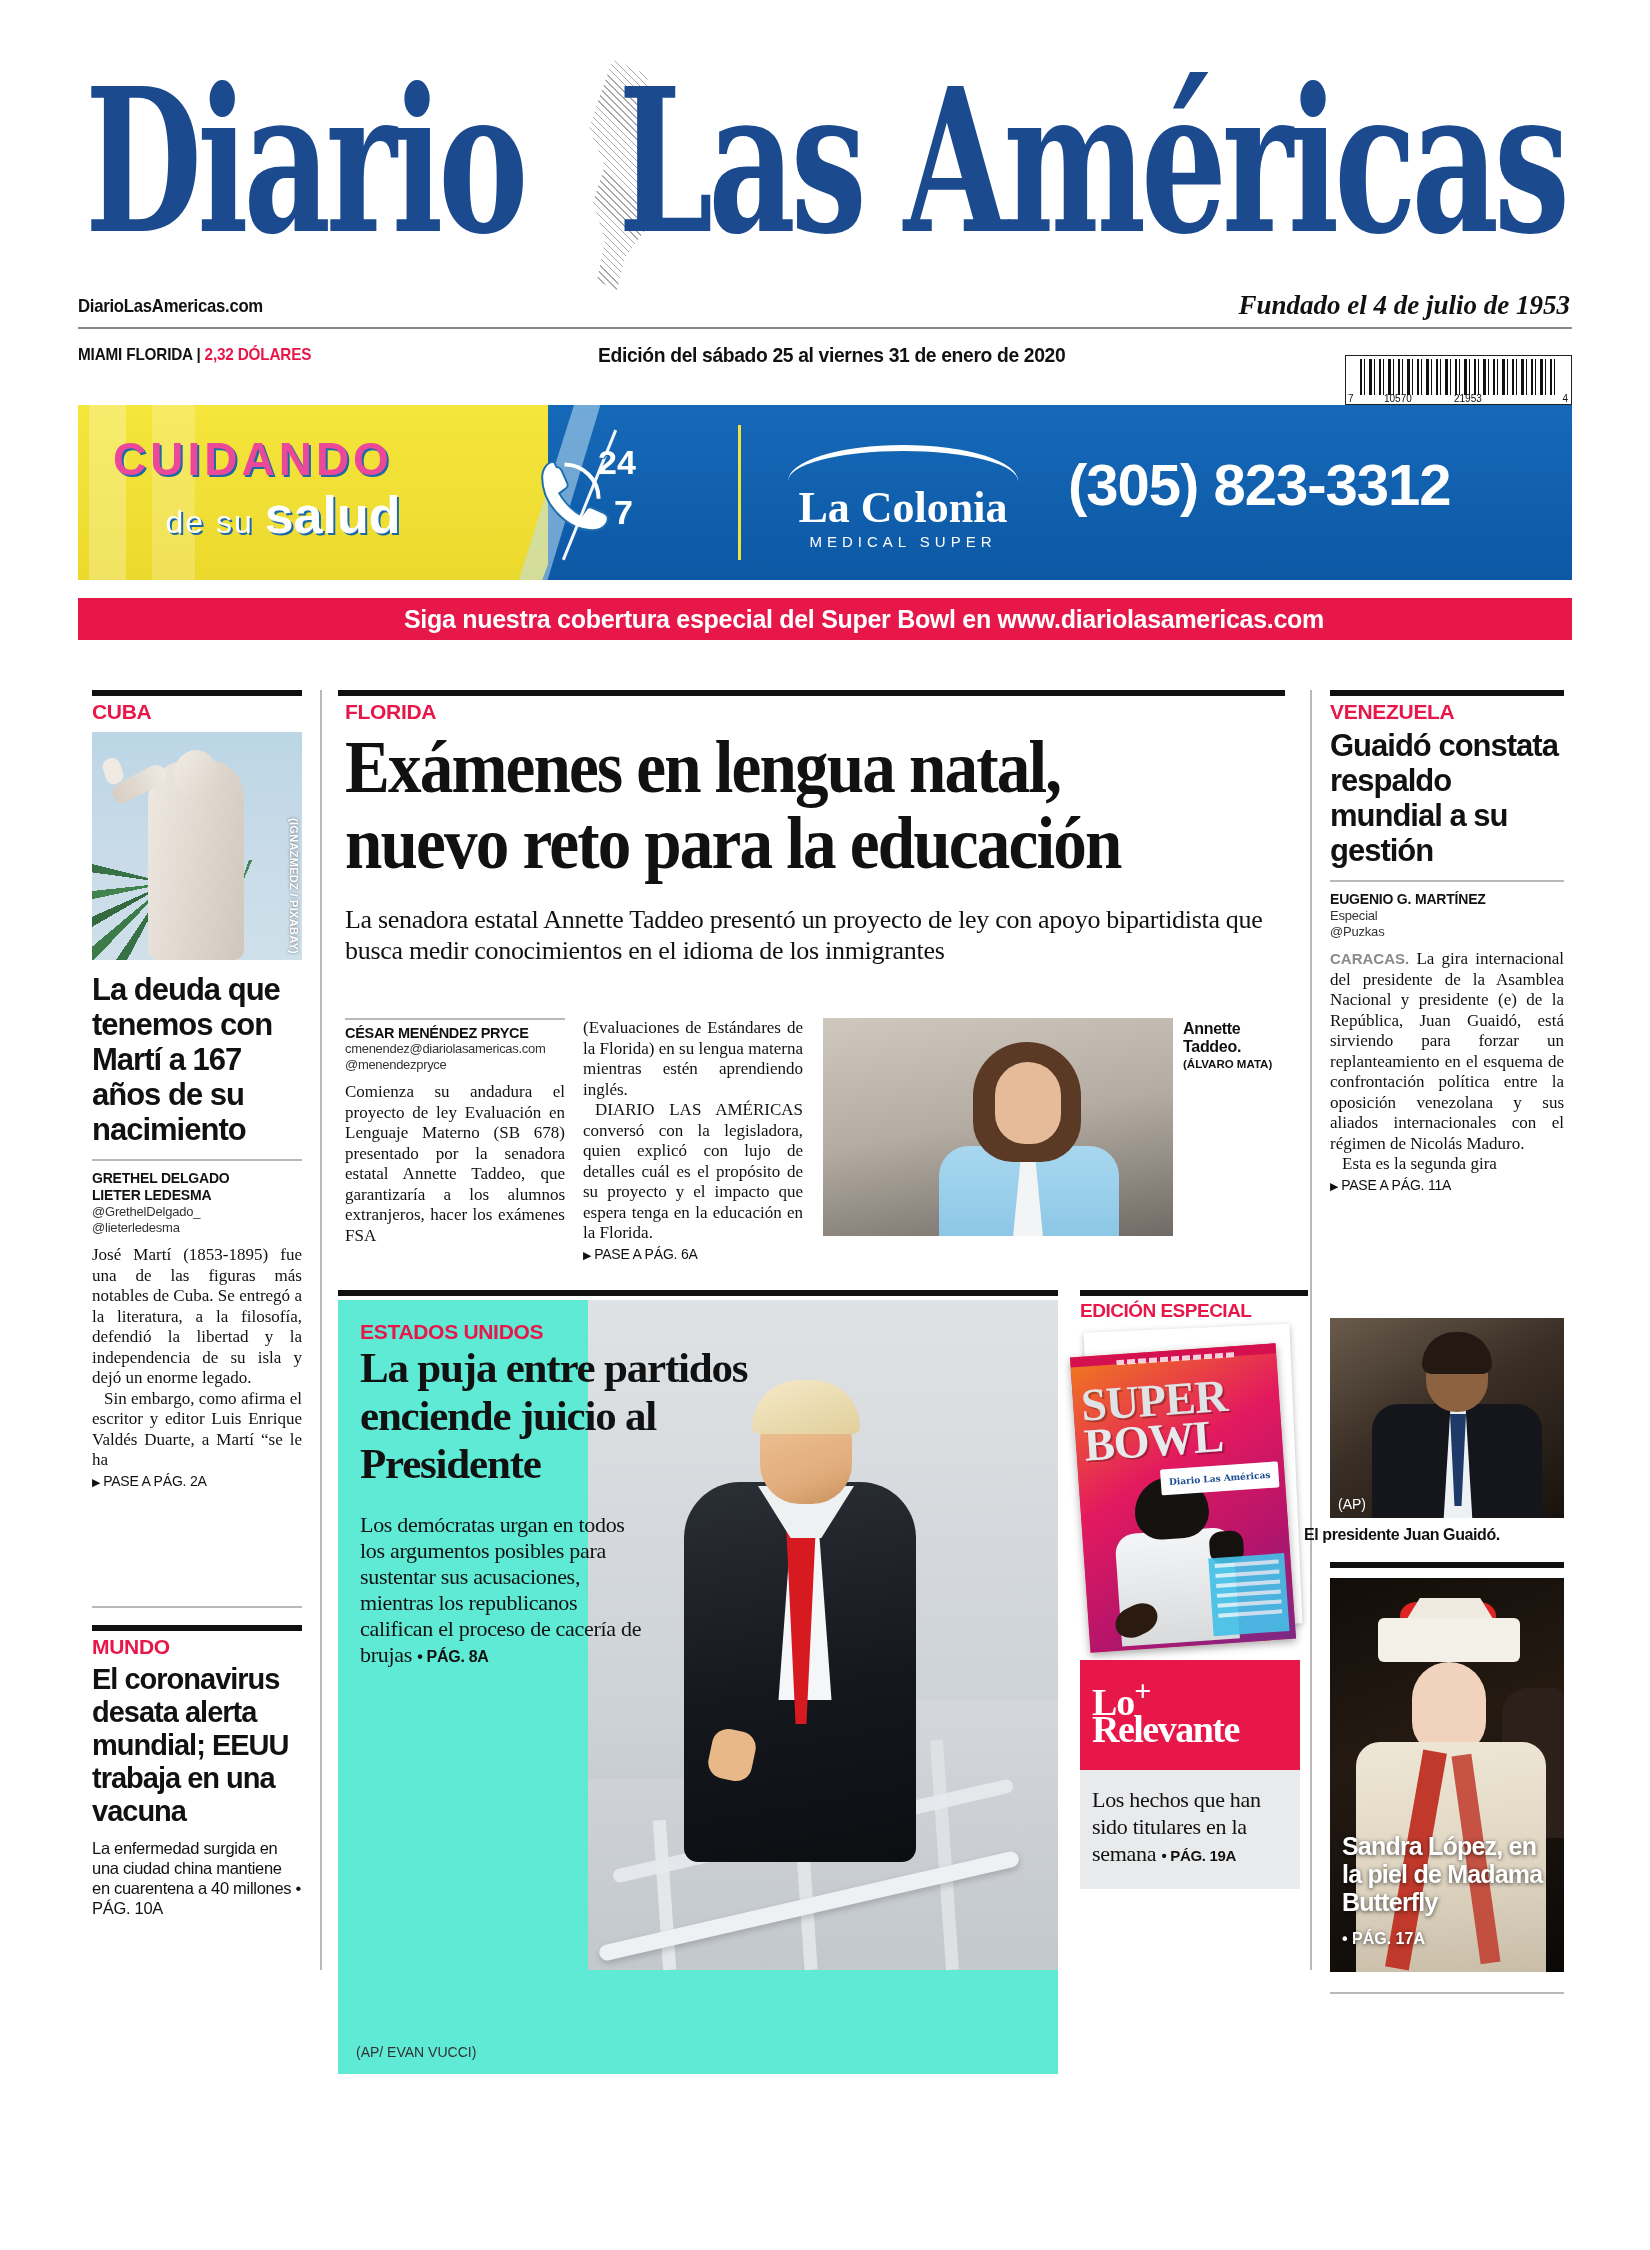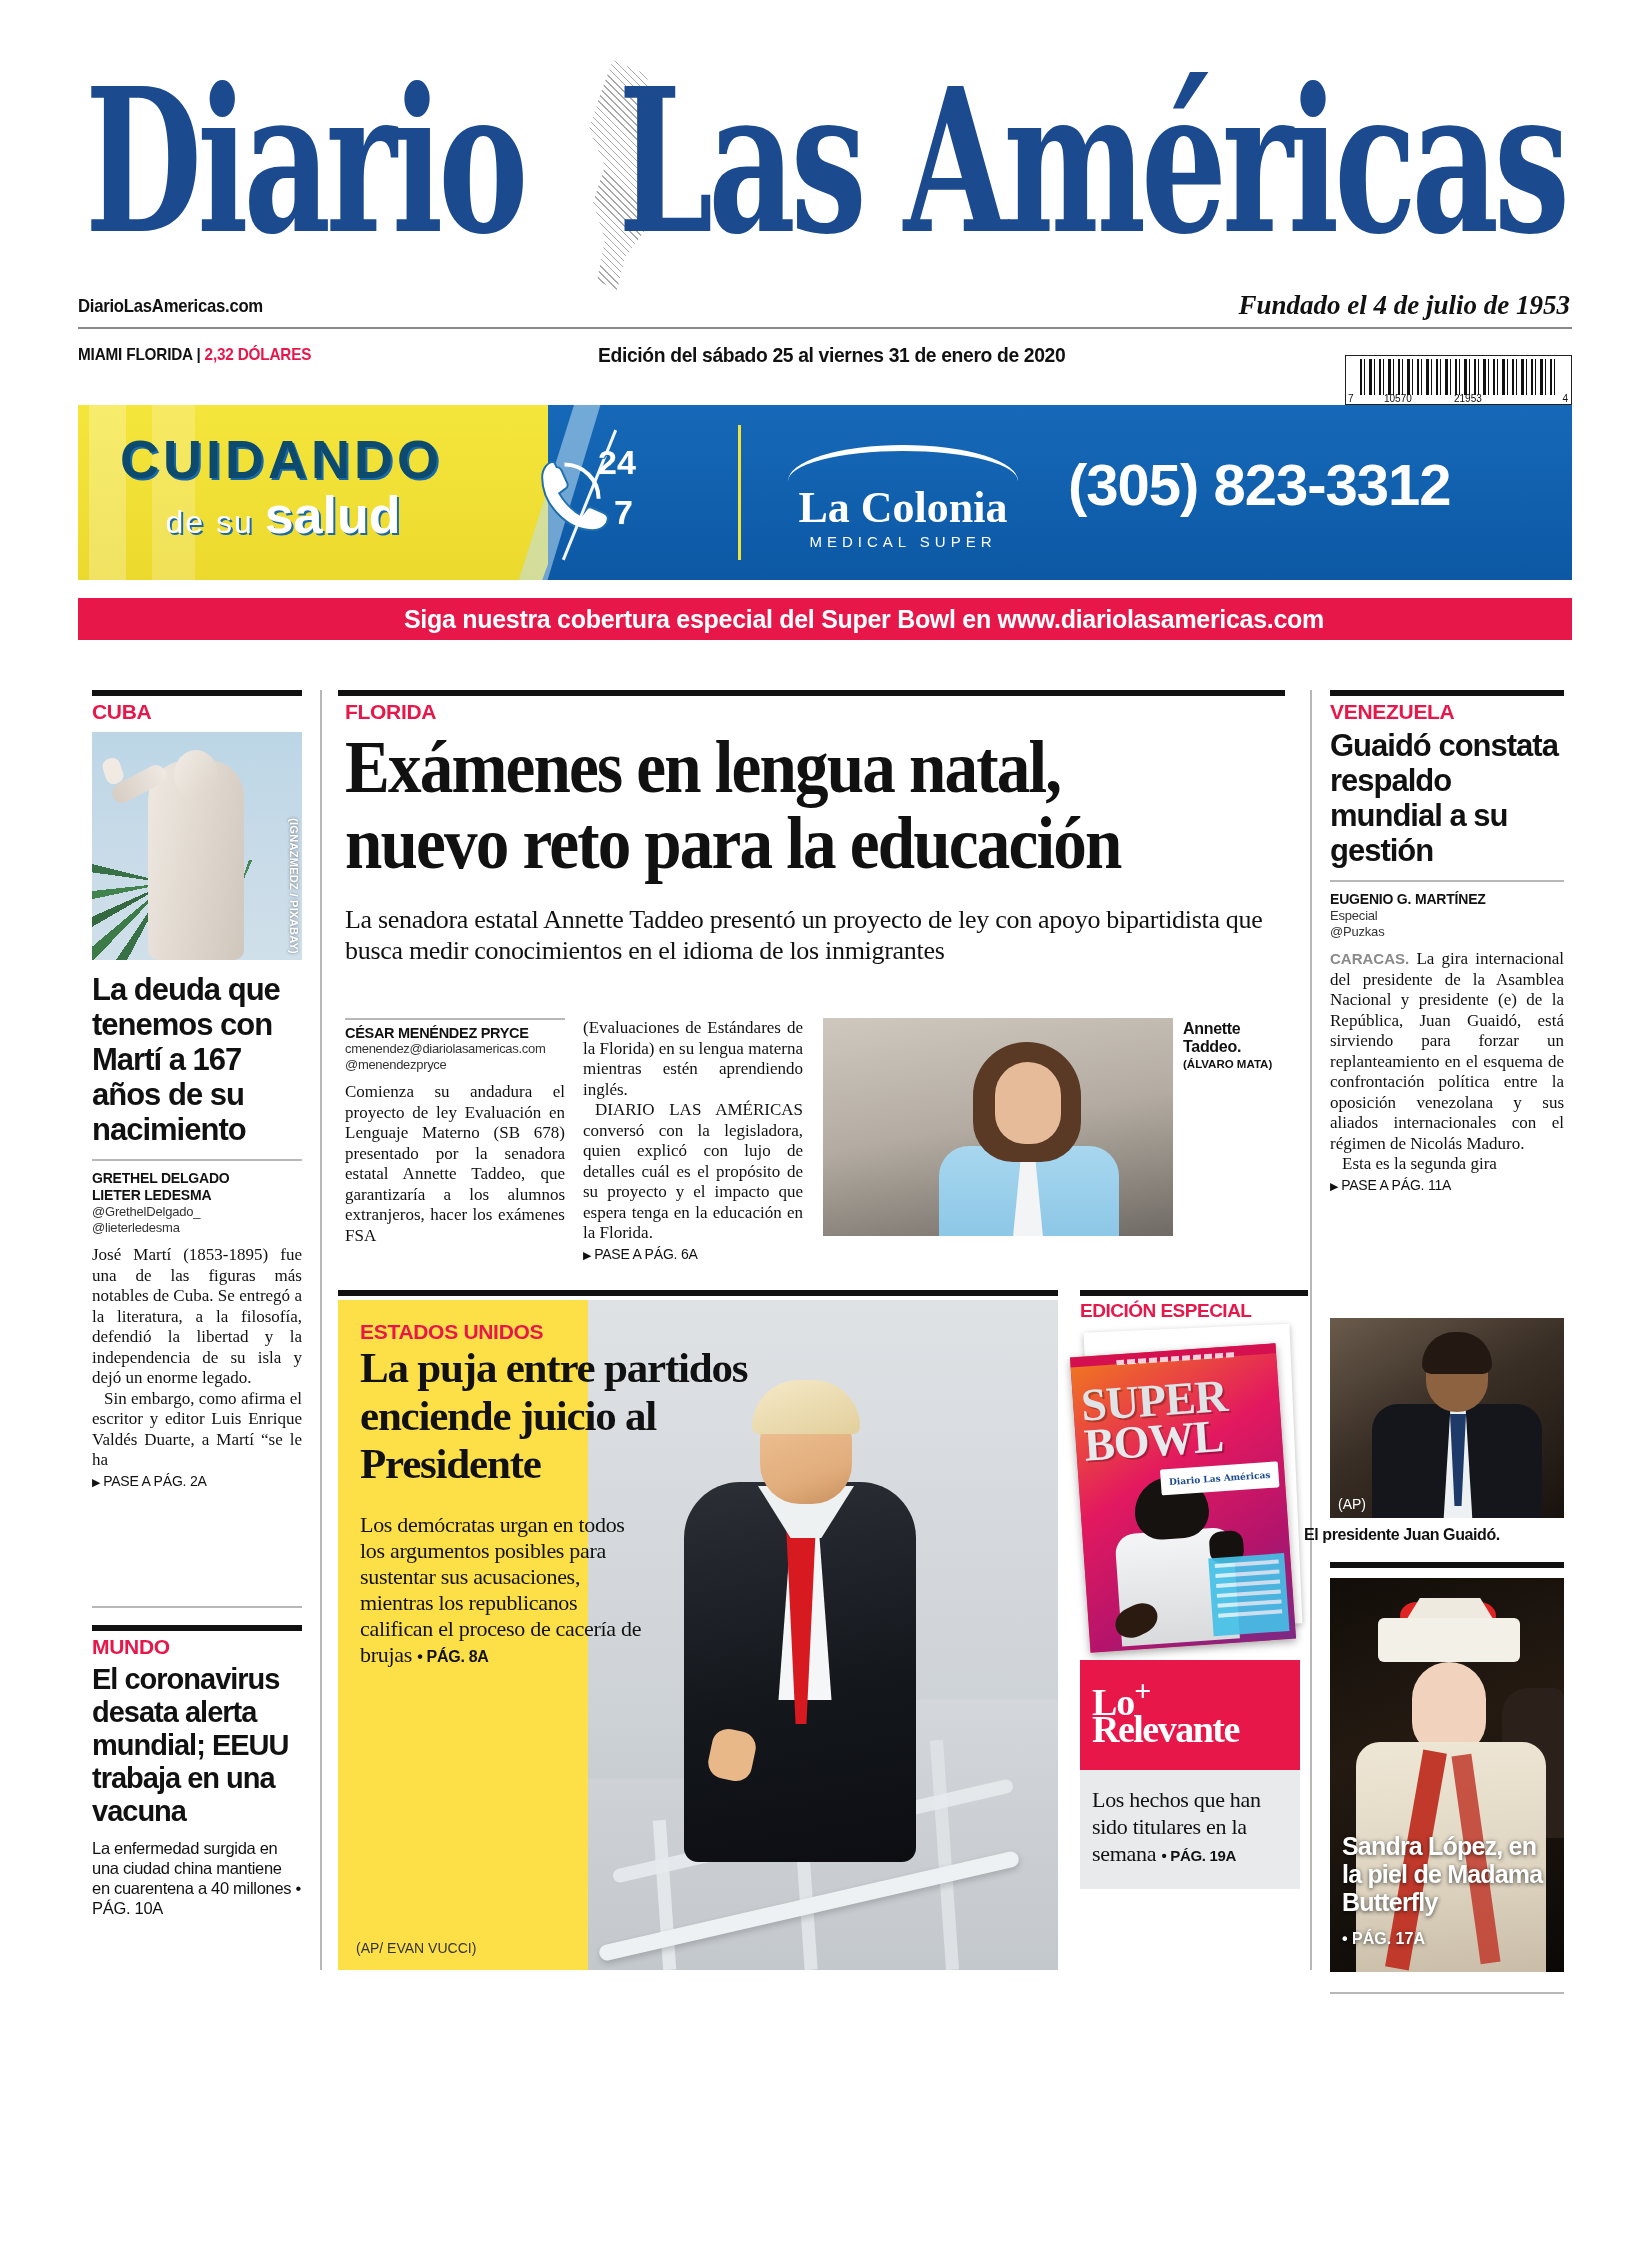--- a/index.html
+++ b/index.html
@@ -74,22 +74,22 @@
       linear-gradient(90deg,transparent 0 2%,rgba(255,255,255,.25) 2% 9%,transparent 9% 14%,
       rgba(255,255,255,.2) 14% 22%,transparent 22% 100%);}
   .ad-blue{position:absolute;left:470px;top:0;width:1024px;height:175px;
     background:linear-gradient(180deg,#1669b8 0%,#0c58a5 100%);}
   .ad-wedge{position:absolute;left:430px;top:0;width:190px;height:175px;
     background:linear-gradient(180deg,#1669b8 0%,#0c58a5 100%);
     clip-path:polygon(52% 0,100% 0,100% 100%,18% 100%);}
   .ad-wedge2{position:absolute;left:424px;top:0;width:120px;height:175px;
     background:#bfe0f2;opacity:.55;
     clip-path:polygon(60% 0,82% 0,38% 100%,14% 100%);}
-  .ad-cuidando{position:absolute;left:35px;top:28px;width:330px;text-align:right;
-    color:#0c4a6e;font-weight:700;font-size:54px;letter-spacing:4px;line-height:52px;
+  .ad-cuidando{position:absolute;left:35px;top:28px;width:330px;text-align:left;
+    color:#ec4899;font-weight:700;font-size:46px;letter-spacing:4px;line-height:52px;
     text-shadow:2px 2px 0 #1b6aa8;font-stretch:condensed;}
   .ad-salud{position:absolute;left:35px;top:84px;width:340px;text-align:center;
     color:#fff;font-size:32px;line-height:52px;letter-spacing:2px;
     text-shadow:2px 2px 0 #1b6aa8;font-stretch:condensed;}
   .ad-salud b{font-size:52px;font-weight:700;letter-spacing:0;}
   .phoneicon{position:absolute;left:455px;top:45px;width:84px;height:92px;color:#fff;}
   .ad-24{position:absolute;left:520px;top:38px;color:#fff;font-size:34px;font-weight:700;
     text-shadow:1px 1px 0 #1b6aa8;}
   .ad-7{position:absolute;left:536px;top:88px;color:#fff;font-size:34px;font-weight:700;
     text-shadow:1px 1px 0 #1b6aa8;}
@@ -229,21 +229,21 @@
     transform:rotate(10deg);}
   .bf-sash2{position:absolute;left:136px;top:176px;width:20px;height:210px;background:#c0392b;
     transform:rotate(-8deg);opacity:.85;}
   .bf-man{position:absolute;right:0;top:110px;width:62px;height:150px;background:#2b211a;border-radius:26px 10px 0 0;}
   .bf-title{position:absolute;left:12px;bottom:56px;width:214px;color:#fff;font-weight:700;
     font-size:25px;line-height:28px;letter-spacing:-.8px;text-shadow:0 1px 4px rgba(0,0,0,.7);}
   .bf-pag{position:absolute;left:12px;bottom:24px;color:#fff;font-size:16px;font-weight:700;
     text-shadow:0 1px 4px rgba(0,0,0,.7);}
 
   
-  .feat{position:absolute;left:338px;top:1300px;width:720px;height:670px;background:#fde047;overflow:hidden;}
+  .feat{position:absolute;left:338px;top:1300px;width:720px;height:774px;background:#5eead4;overflow:hidden;}
   .feat .kicker{position:absolute;left:22px;top:20px;font-size:21px;}
   .hl-eeuu{position:absolute;left:22px;top:44px;width:420px;font-family:"Liberation Serif",serif;
     font-weight:700;font-size:43px;line-height:48px;letter-spacing:-1.2px;}
   .sub-eeuu{position:absolute;left:22px;top:212px;width:290px;font-family:"Liberation Serif",serif;
     font-size:22px;line-height:26px;letter-spacing:-.3px;}
   .sub-eeuu .pg{font-family:"Liberation Sans",sans-serif;font-size:16px;font-weight:700;}
   .trump{position:absolute;right:0;top:0;width:470px;height:670px;}
   .t-sky{position:absolute;inset:0;background:linear-gradient(180deg,#dfe2e5 0%,#cdd2d6 62%,#b9c0c5 100%);}
   .t-stairs{position:absolute;left:0;bottom:0;width:470px;height:330px;
     background:linear-gradient(180deg,#d7dade 0%,#c3c8cd 100%);

